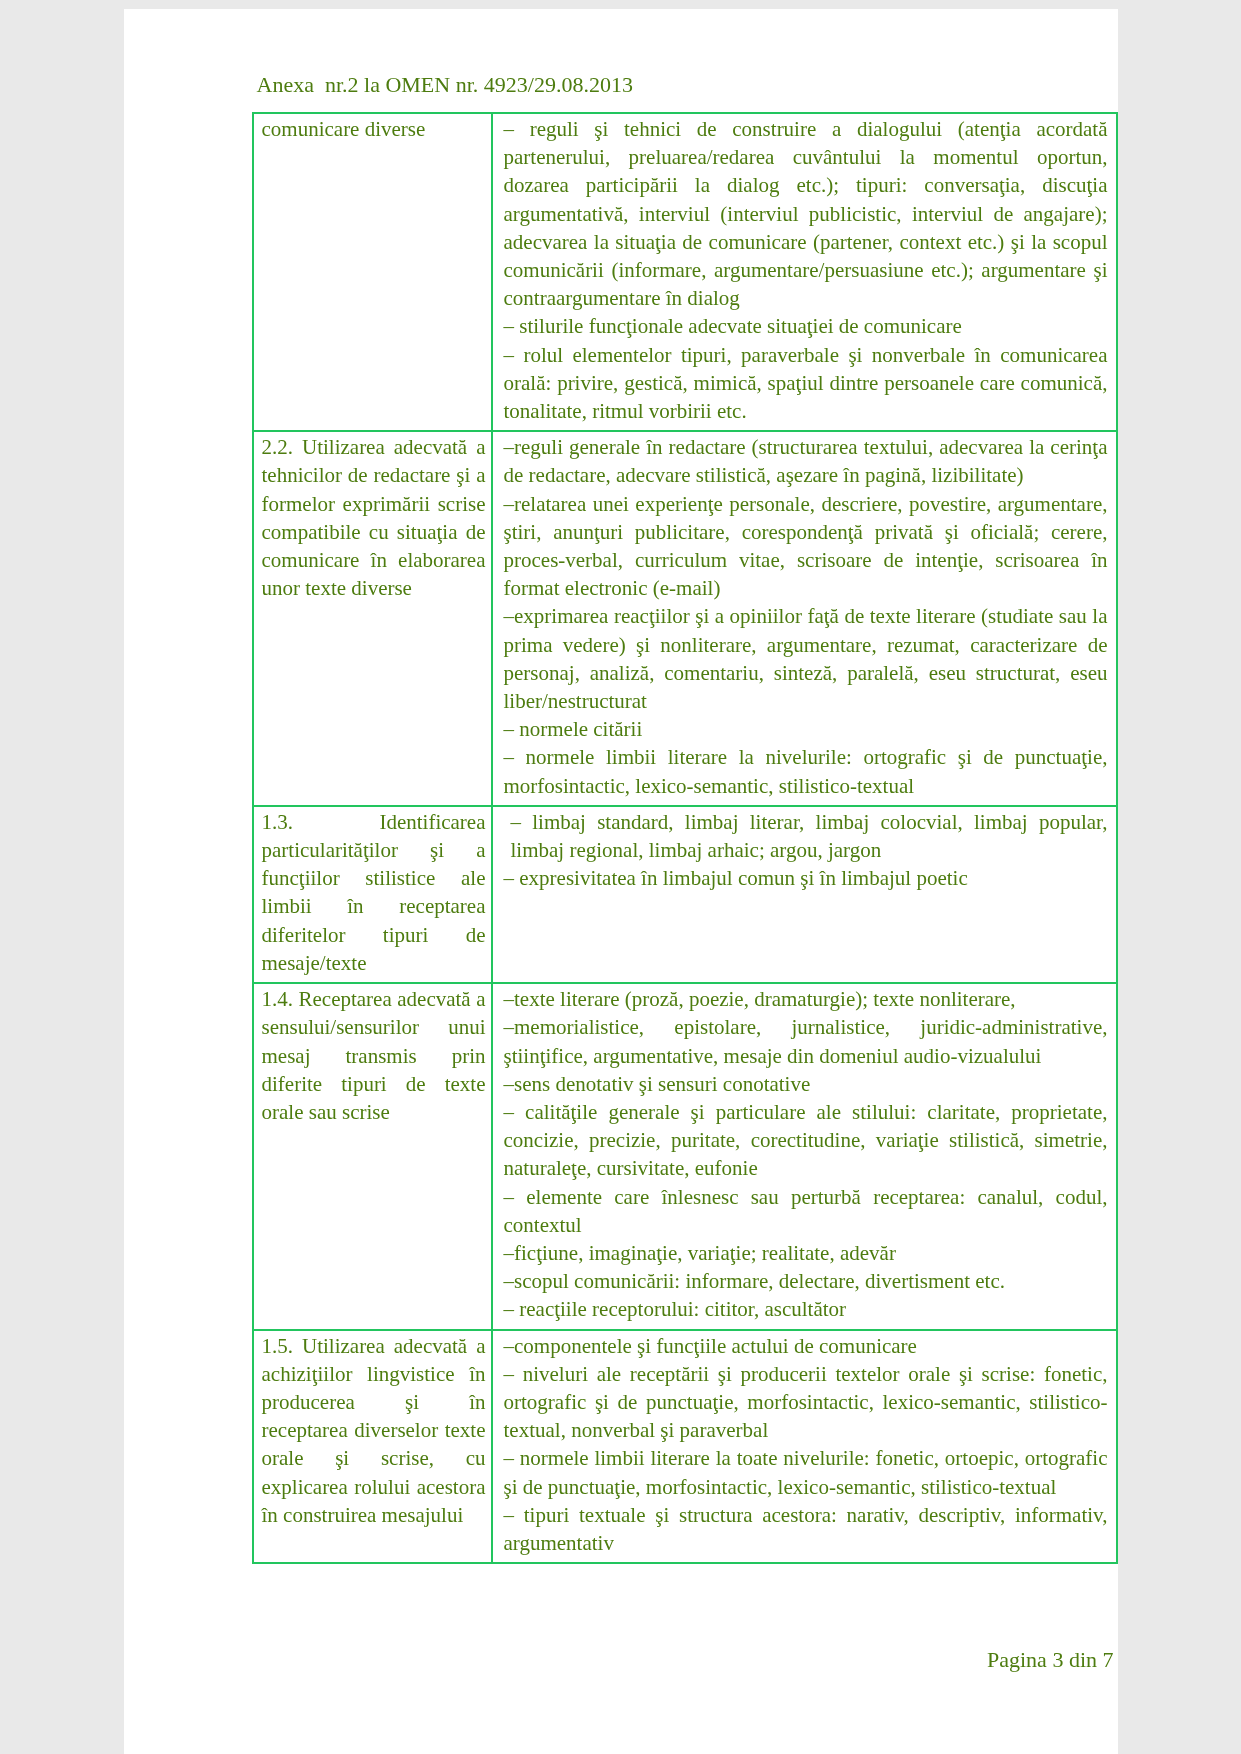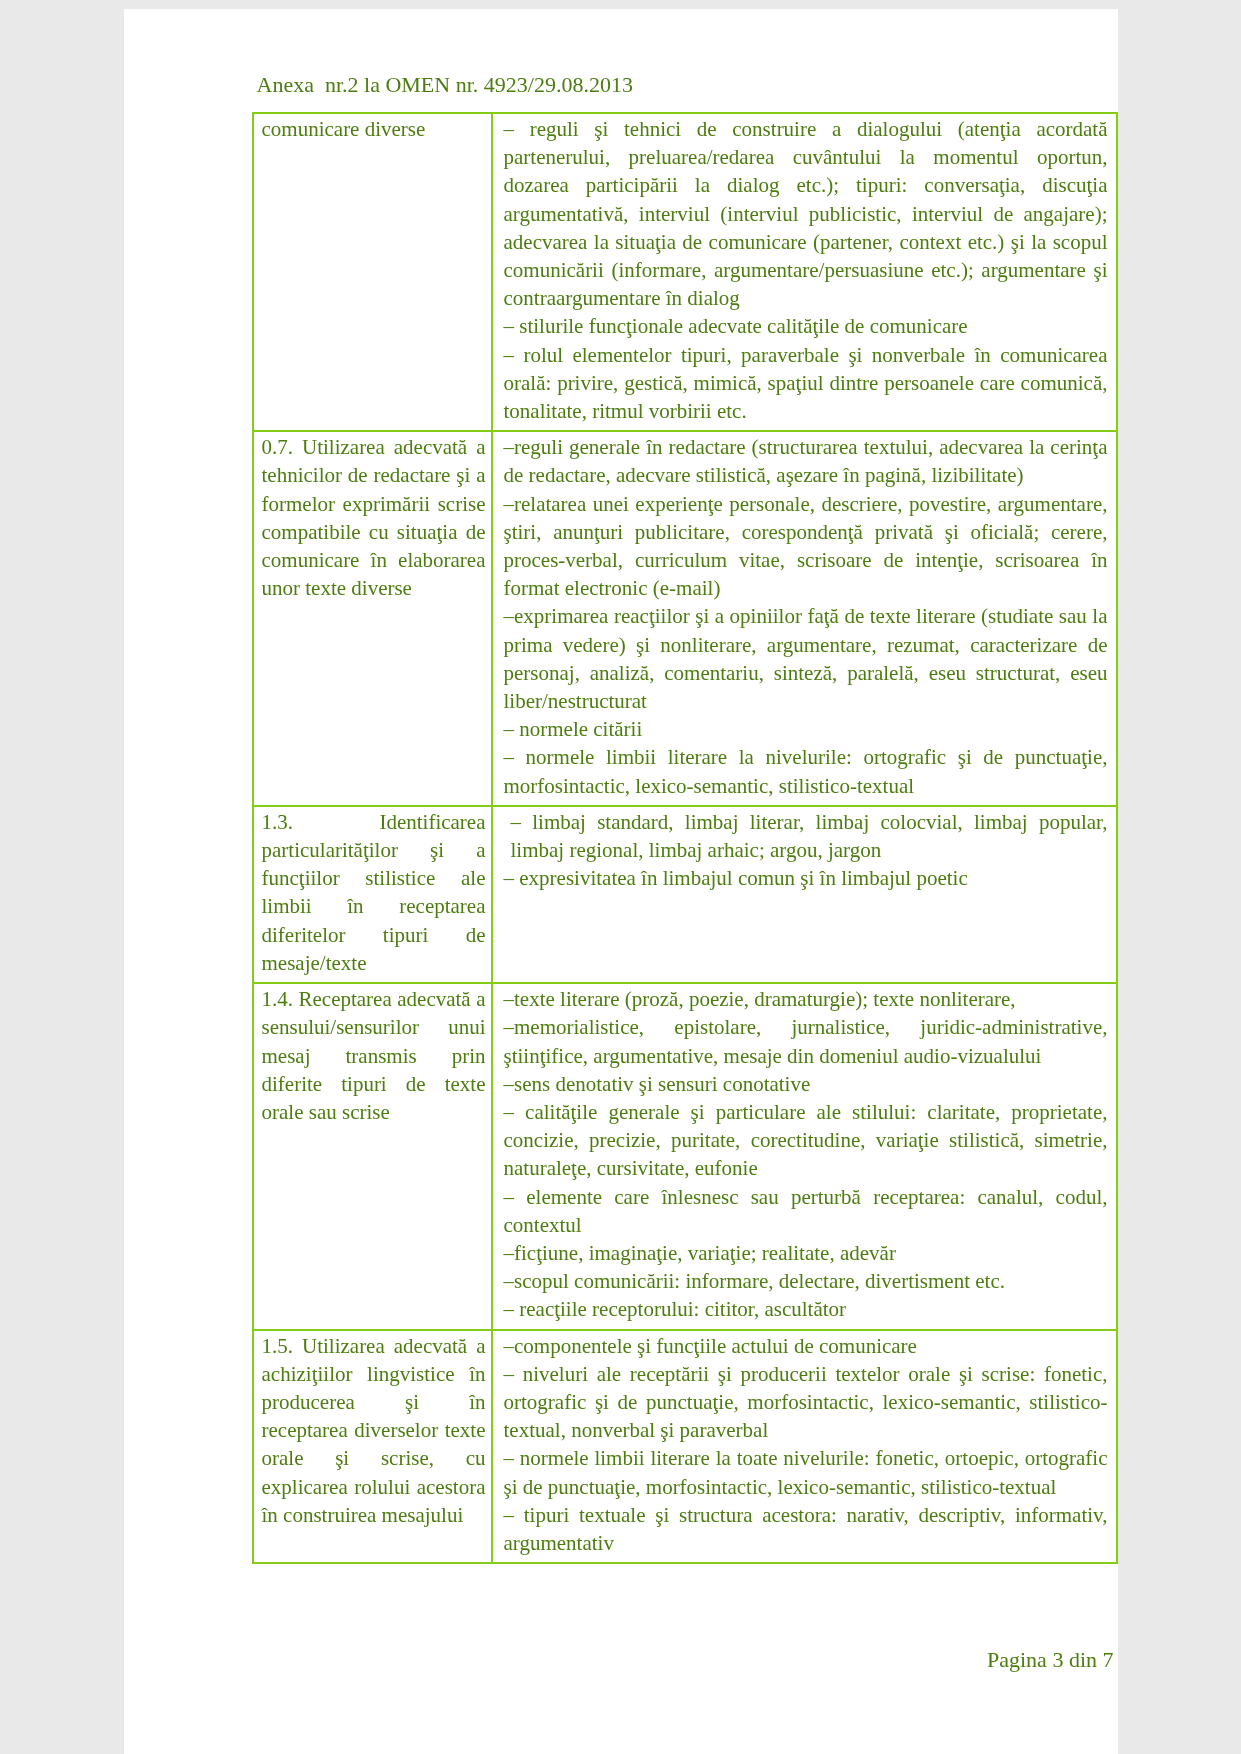--- a/index.html
+++ b/index.html
@@ -24,21 +24,21 @@
   }
   .content-table {
     position: absolute;
     left: 128px;
     top: 103px;
     width: 864px;
     border-collapse: collapse;
     table-layout: fixed;
   }
   .content-table td {
-    border: 2px solid #84cc16;
+    border: 2px solid #22c55e;
     vertical-align: top;
     font-size: 21px;
     line-height: 28.2px;
   }
   .cell-left  { width: 239px; padding: 1px 5px 5px 8px; }
   .cell-right { width: 625px; padding: 1px 8px 5px 11px; }
   .cell-left p, .cell-right p { margin: 0; text-align: justify; }
   .cell-right p.indent { padding-left: 7px; }
   .page-footer {
     position: absolute;
@@ -59,27 +59,27 @@
   <div class="page-header">Anexa  nr.2 la OMEN nr. 4923/29.08.2013</div>
 
   <table class="content-table">
     <tbody>
       <tr>
         <td class="cell-left">
           <p>comunicare diverse</p>
         </td>
         <td class="cell-right">
           <p>– reguli şi tehnici de construire a dialogului (atenţia acordată partenerului, preluarea/redarea cuvântului la momentul oportun, dozarea participării la dialog etc.); tipuri: conversaţia, discuţia argumentativă, interviul (interviul publicistic, interviul de angajare); adecvarea la situaţia de comunicare (partener, context etc.) şi la scopul comunicării (informare, argumentare/persuasiune etc.); argumentare şi contraargumentare în dialog</p>
-          <p>– stilurile funcţionale adecvate calităţile de comunicare</p>
+          <p>– stilurile funcţionale adecvate situaţiei de comunicare</p>
           <p>– rolul elementelor tipuri, paraverbale şi nonverbale în comunicarea orală: privire, gestică, mimică, spaţiul dintre persoanele care comunică, tonalitate, ritmul vorbirii etc.</p>
         </td>
       </tr>
       <tr>
         <td class="cell-left">
-          <p>0.7. Utilizarea adecvată a tehnicilor de redactare şi a formelor exprimării scrise compatibile cu situaţia de comunicare în elaborarea unor texte diverse</p>
+          <p>2.2. Utilizarea adecvată a tehnicilor de redactare şi a formelor exprimării scrise compatibile cu situaţia de comunicare în elaborarea unor texte diverse</p>
         </td>
         <td class="cell-right">
           <p>–reguli generale în redactare (structurarea textului, adecvarea la cerinţa de redactare, adecvare stilistică, aşezare în pagină, lizibilitate)</p>
           <p>–relatarea unei experienţe personale, descriere, povestire, argumentare, ştiri, anunţuri publicitare, corespondenţă privată şi oficială; cerere, proces-verbal, curriculum vitae, scrisoare de intenţie, scrisoarea în format electronic (e-mail)</p>
           <p>–exprimarea reacţiilor şi a opiniilor faţă de texte literare (studiate sau la prima vedere) şi nonliterare, argumentare, rezumat, caracterizare de personaj, analiză, comentariu, sinteză, paralelă, eseu structurat, eseu liber/nestructurat</p>
           <p>– normele citării</p>
           <p>– normele limbii literare la nivelurile: ortografic şi de punctuaţie, morfosintactic, lexico-semantic, stilistico-textual</p>
         </td>
       </tr>
       <tr>

